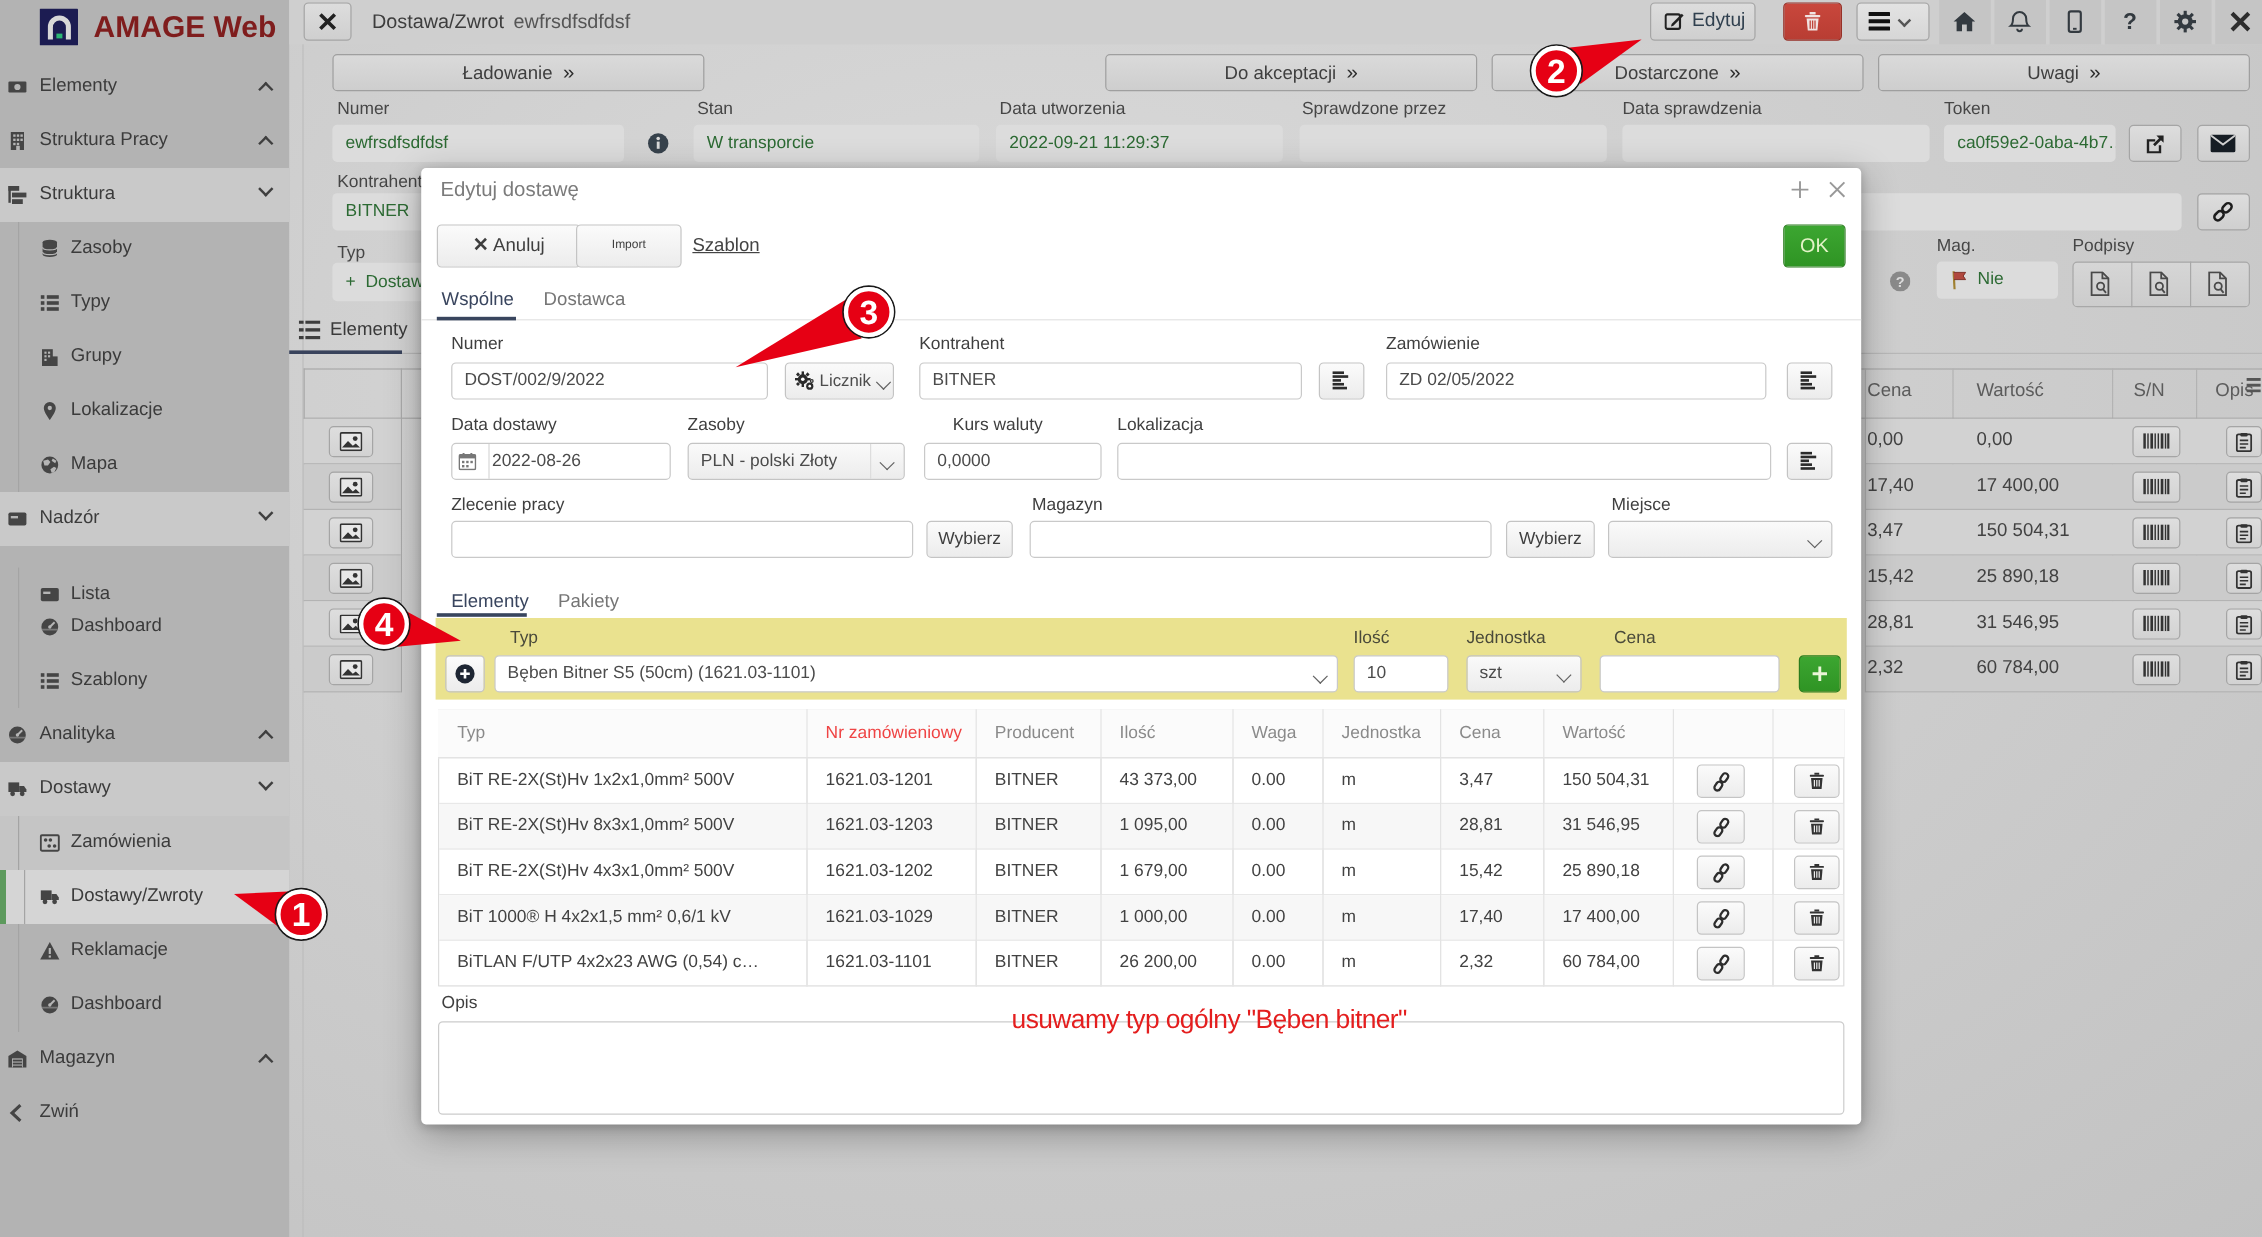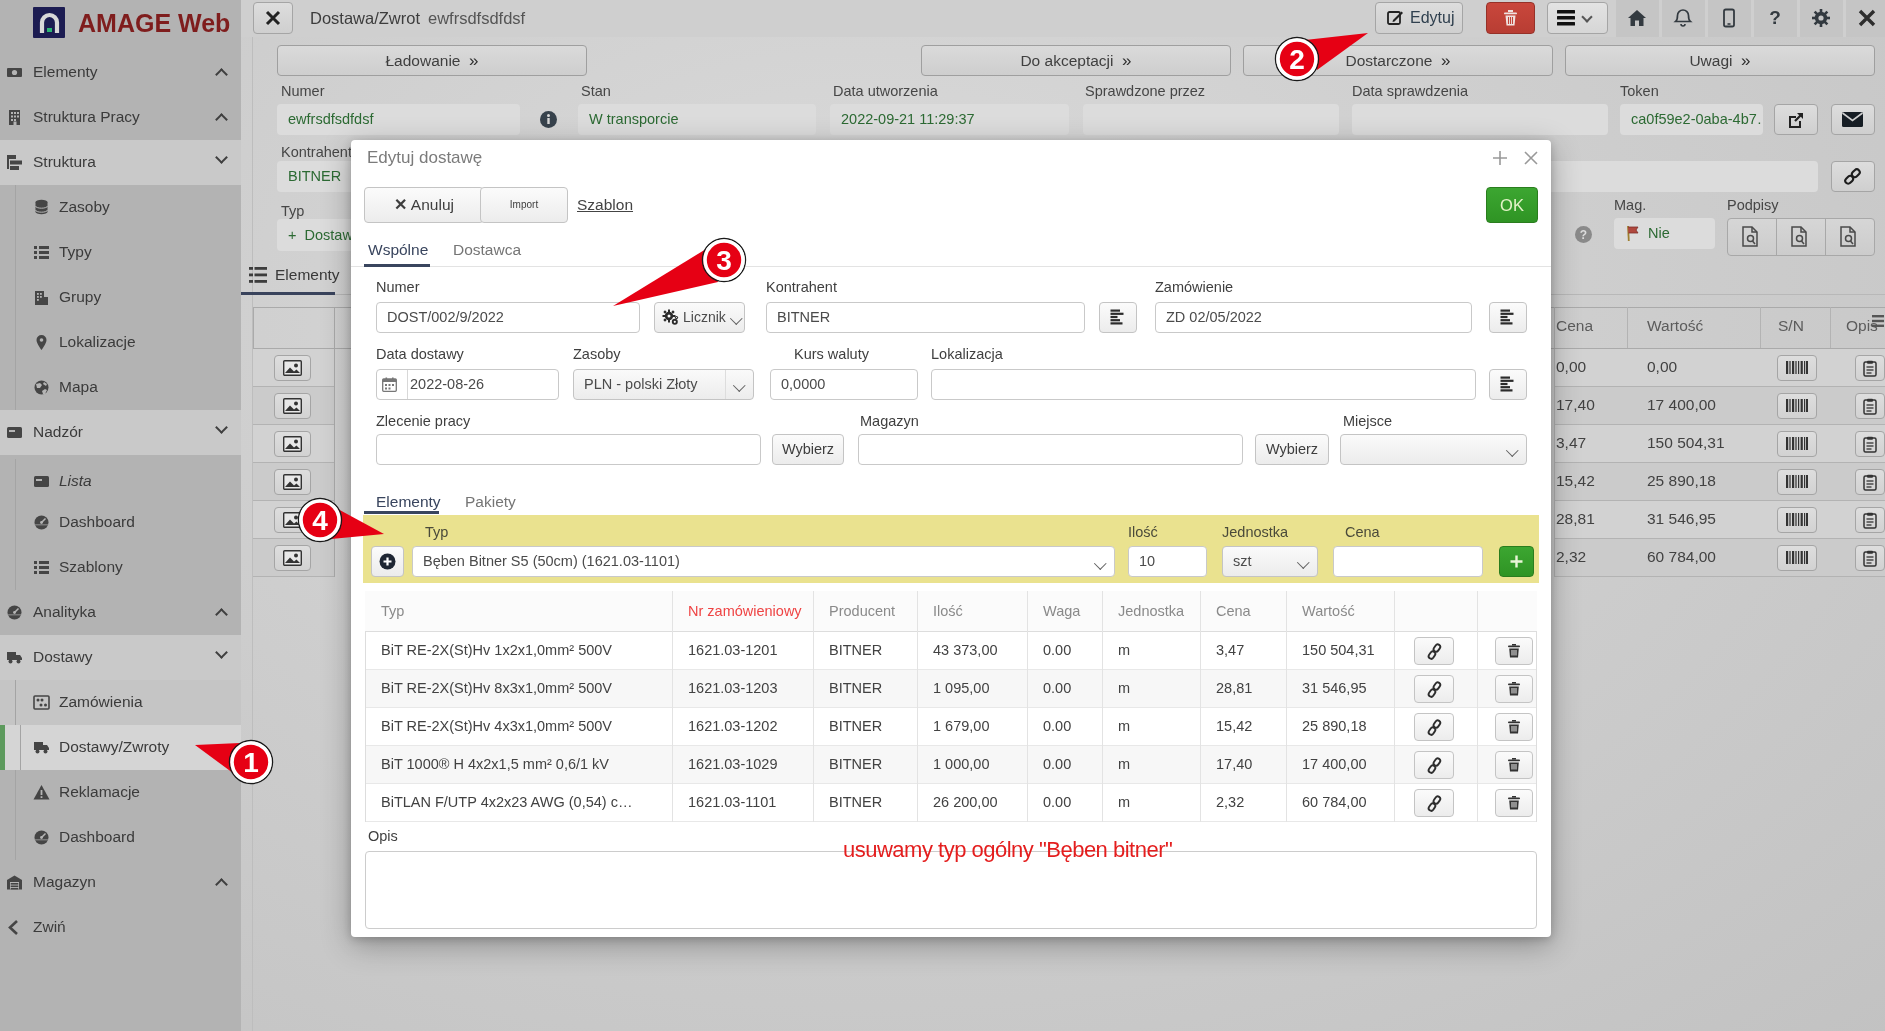--- a/index.html
+++ b/index.html
@@ -131,21 +131,21 @@
 <span class="lbl" style="left:59px">Mapa</span>
 </div>
 <div class="sitem" style="top:410px;background:#c9c9c9;">
 <svg style="position:absolute;left:6px;top:14px" width="17" height="17" viewBox="0 0 17 17">
           <rect x="1" y="3" width="15" height="11" rx="1.5" fill="#454545"></rect>
           <rect x="3" y="6" width="6" height="2" fill="#b5b5b5"></rect>
         </svg>
 <span class="lbl" style="left:33px">Nadzór</span>
 <div class="chev chdn"></div>
 </div>
-<div class="sitem" style="top:459px;font-style:italic;">
+<div class="sitem" style="top:473px;">
 <div style="position:absolute;left:15px;top:0;width:1px;height:45px;background:#a4a4a4"></div>
 <svg style="position:absolute;left:33px;top:14px" width="17" height="17" viewBox="0 0 17 17">
           <rect x="1" y="3" width="15" height="11" rx="1.5" fill="#454545"></rect>
           <rect x="3" y="6" width="6" height="2" fill="#b5b5b5"></rect>
         </svg>
 <span class="lbl" style="left:59px">Lista</span>
 </div>
 <div class="sitem" style="top:500px;">
 <div style="position:absolute;left:15px;top:0;width:1px;height:45px;background:#a4a4a4"></div>
 <svg style="position:absolute;left:33px;top:14px" width="17" height="17" viewBox="0 0 17 17">

